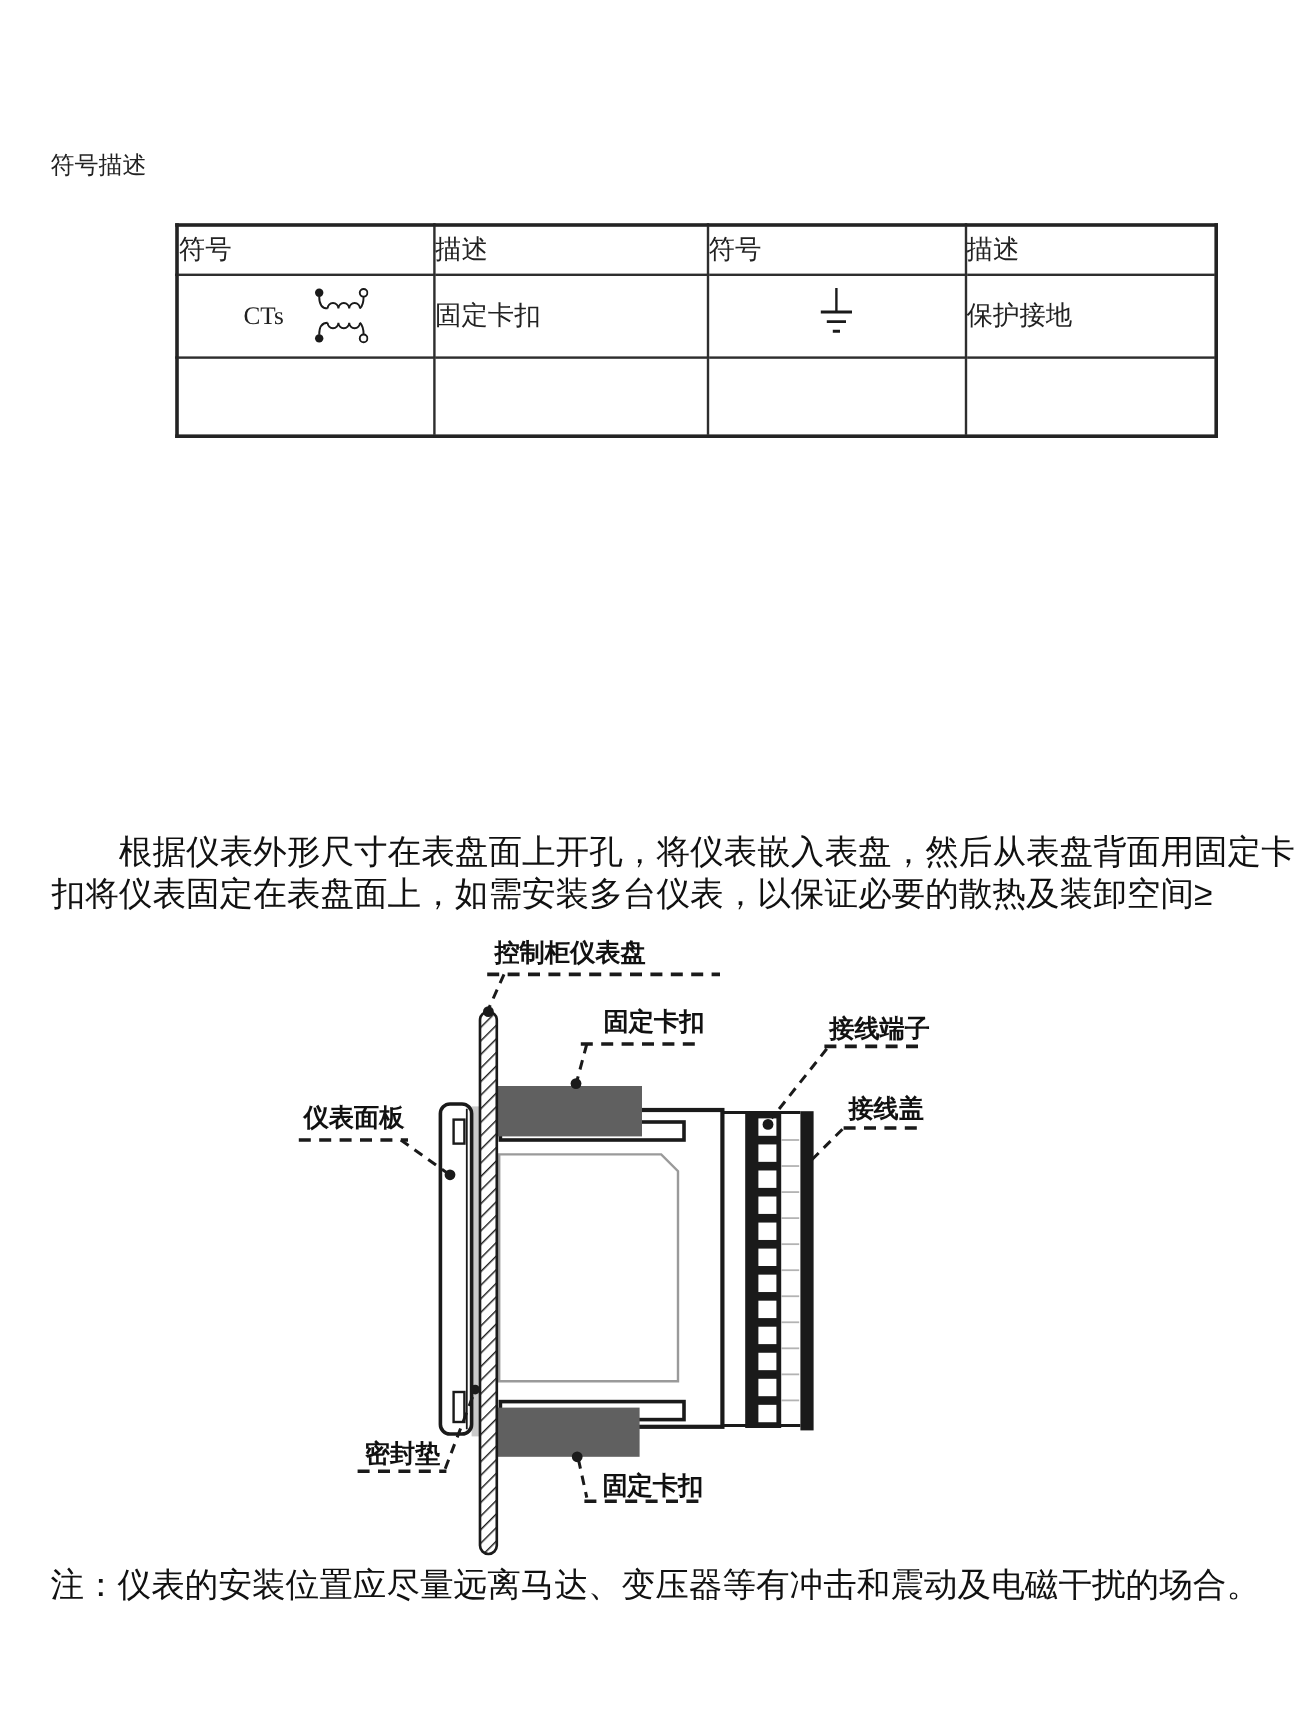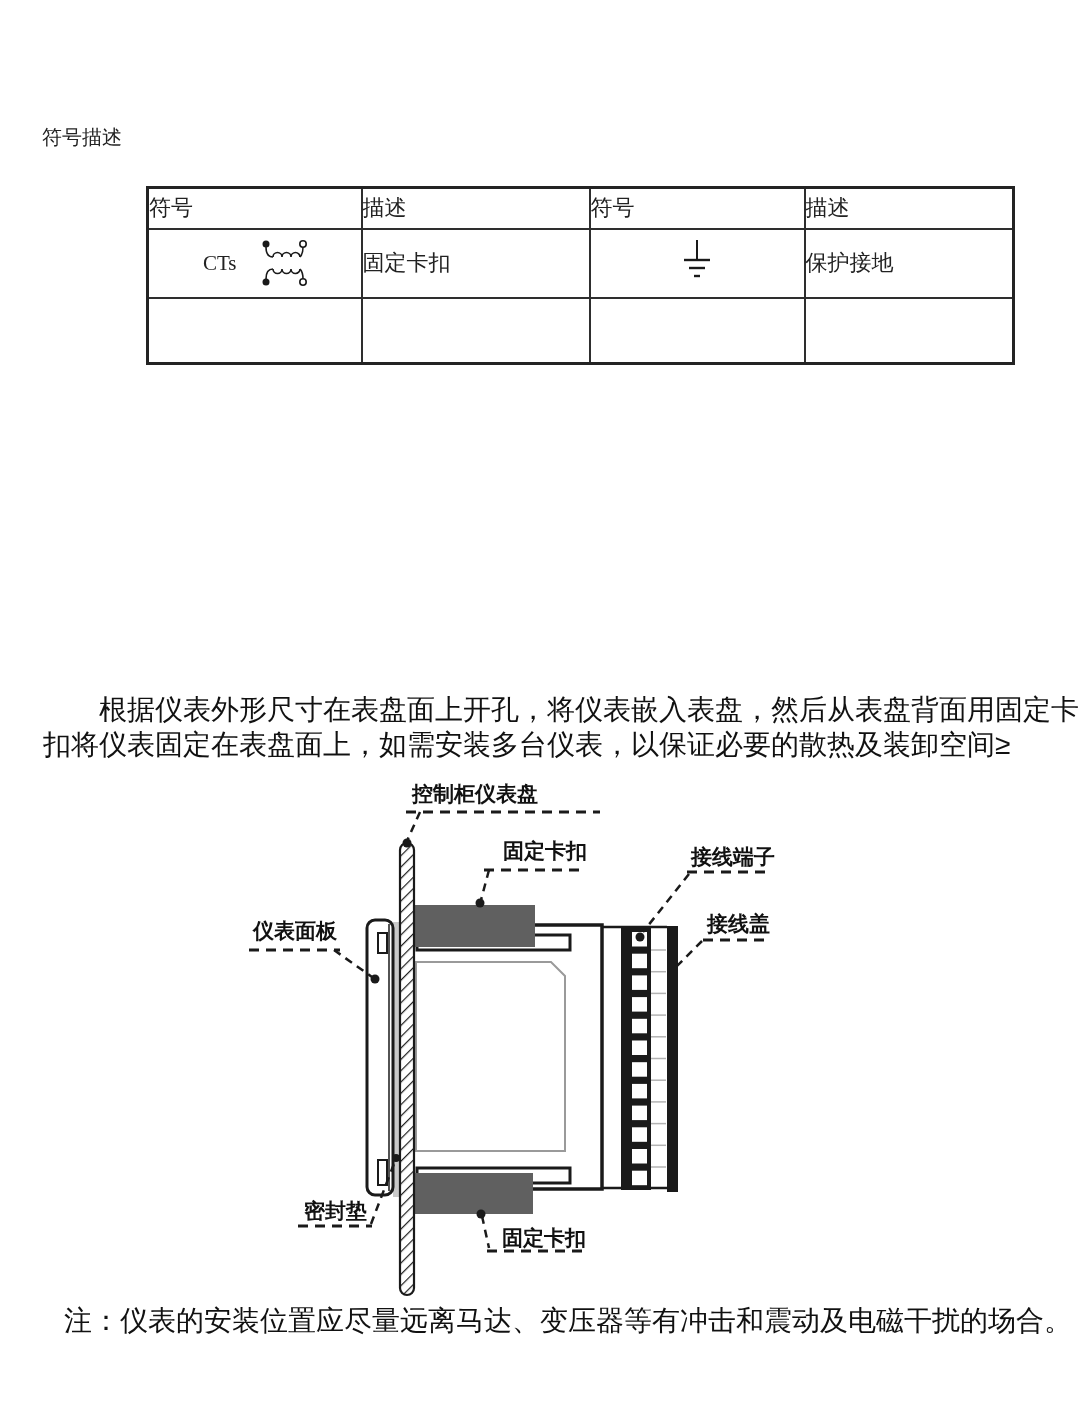--- a/index.html
+++ b/index.html
@@ -54,21 +54,21 @@
   .sec-paragraph .pline{white-space:nowrap;}
   .sec-paragraph .pline.indent{padding-left:56px;}
   
   .diagram{position:absolute;left:0;top:770px;}
   .dg-label{
     font-family:"Liberation Sans","DejaVu Sans",sans-serif;
     font-size:21px;font-weight:bold;fill:#111;
   }
   
   .note-text{
-    position:absolute;left:64px;top:1302px;
+    position:absolute;left:42px;top:1302px;
     font-size:28px;color:#111;white-space:nowrap;
   }
 </style>
 </head>
 <body>
 
 <div class="page">
 
   <div class="doc-title">符号描述</div>
 

